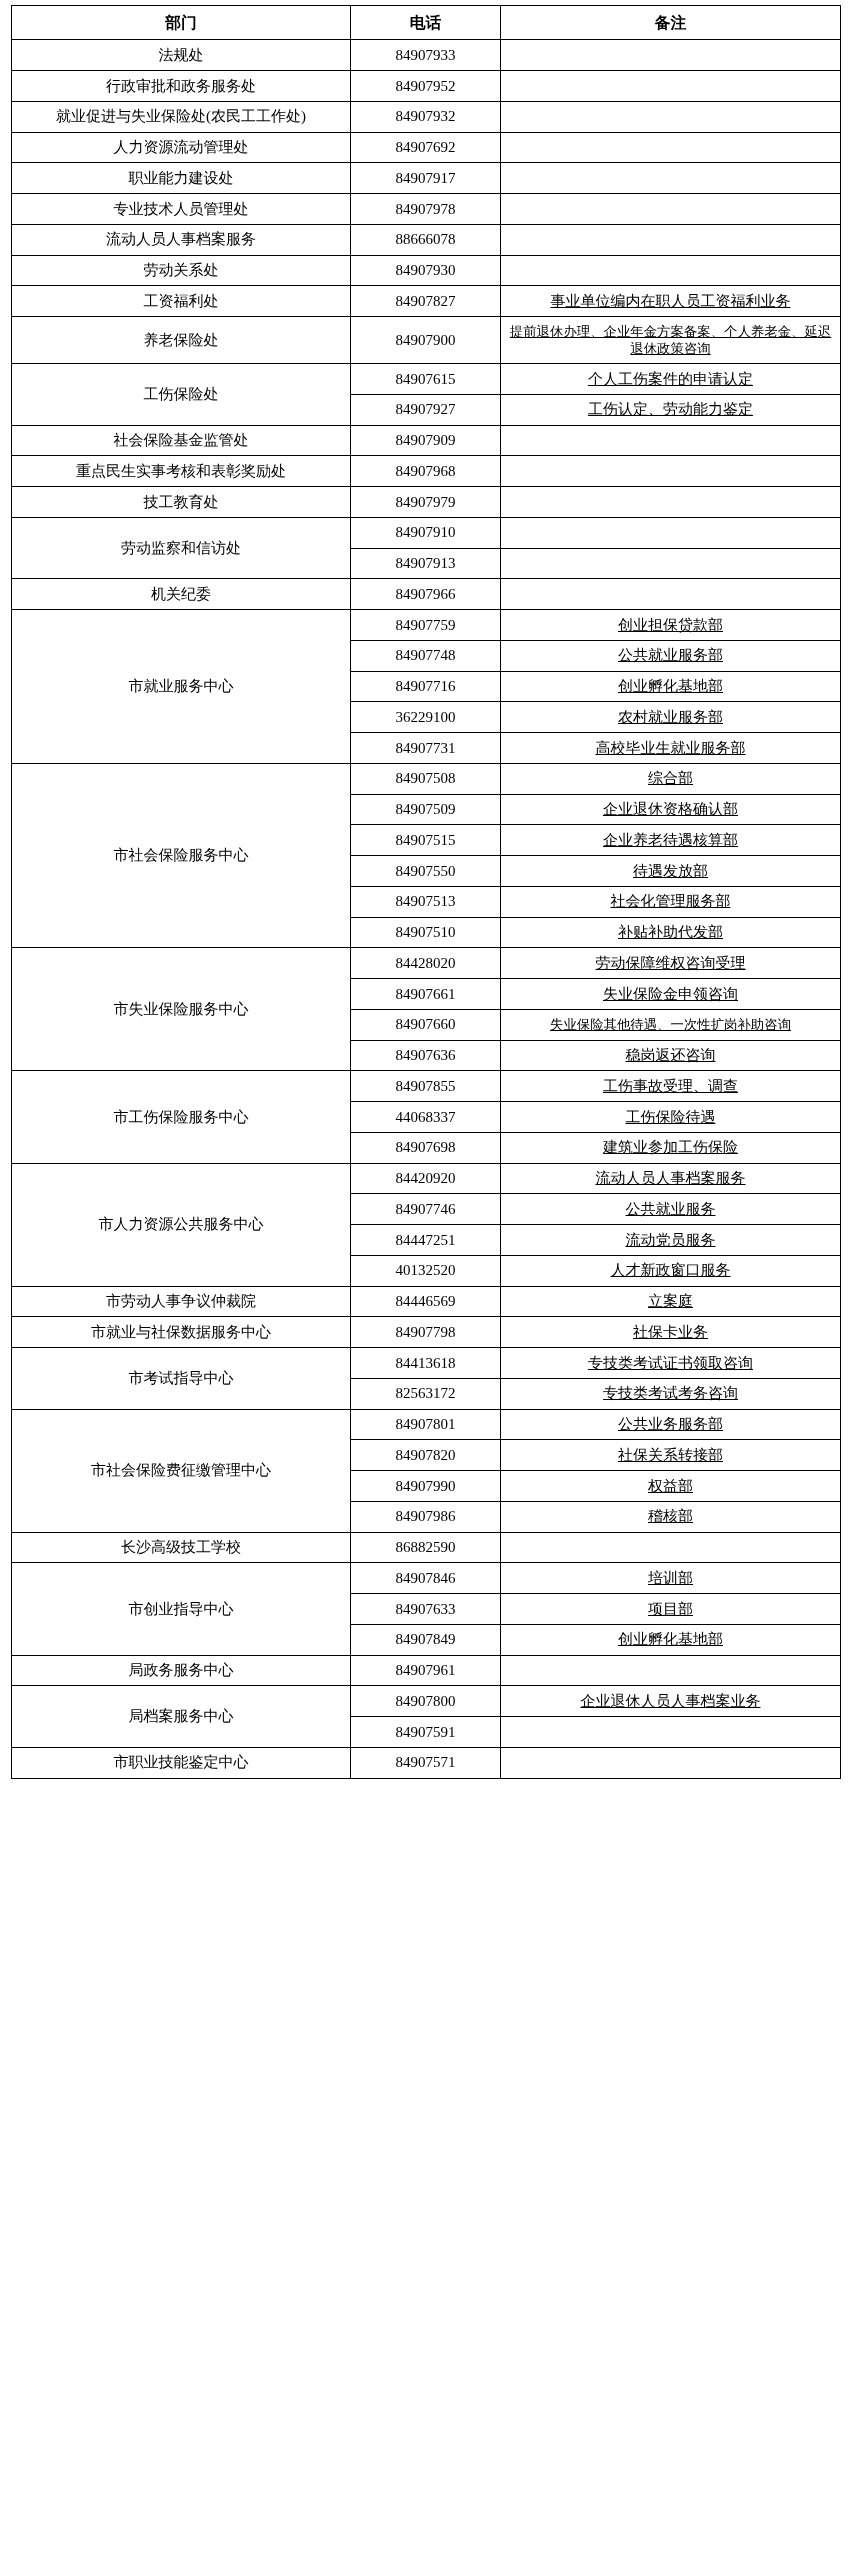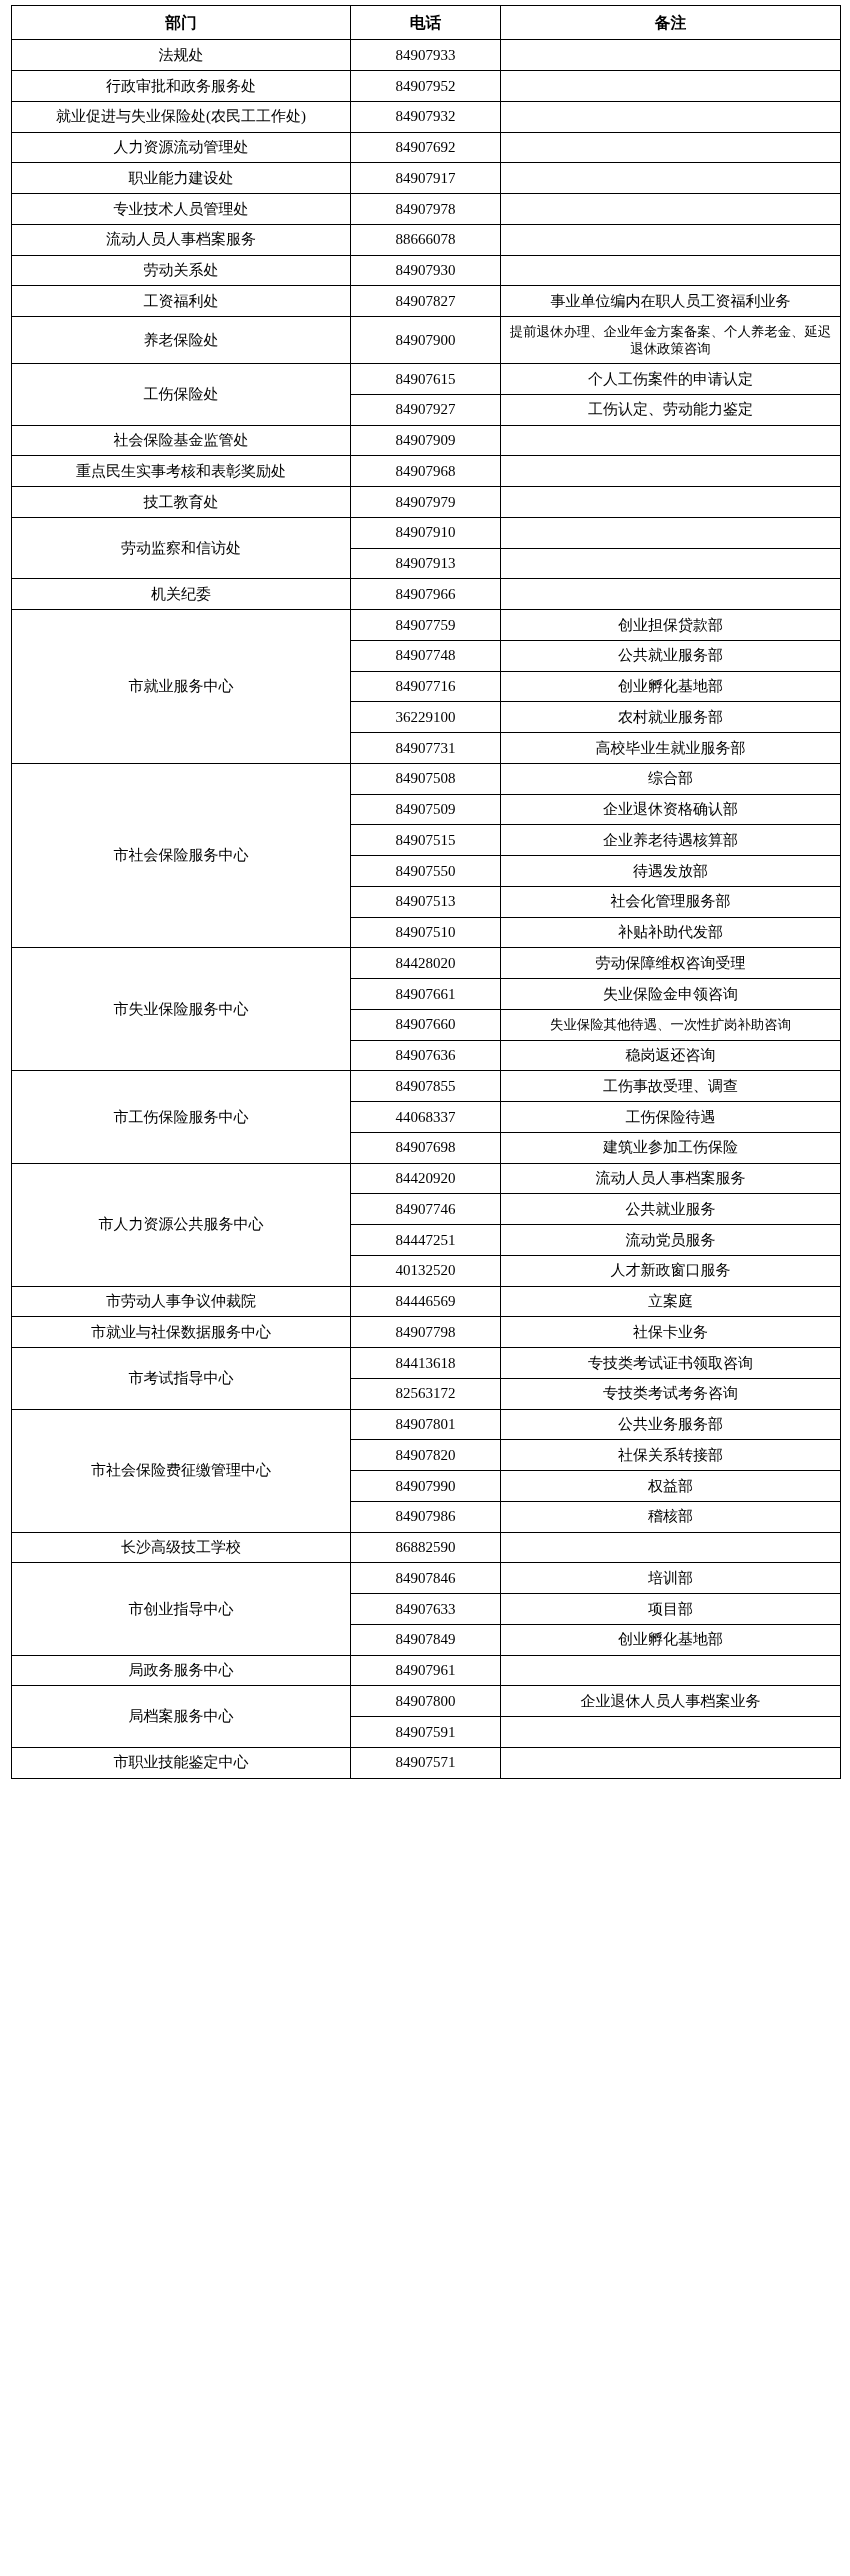--- a/index.html
+++ b/index.html
@@ -35,21 +35,21 @@
   table.phone-table th {
     font-weight: bold;
     font-size: 15.8px;
     padding: 7px 3.2px;
   }
   col.c-dept { width: 339px; }
   col.c-phone { width: 150px; }
   col.c-note { width: 340px; }
   td.dept { font-size: 15px; }
   td.phone { font-size: 15px; font-family: "Liberation Serif", serif; }
-  td.note { font-size: 14px; }
+  td.note { font-size: 14px; text-decoration: underline; }
   td.note.small { font-size: 13.4px; line-height: 1.3; margin-left: 19px; }
   td.empty { }
 </style>
 </head>
 <body>
 
 <div class="page">
   <table class="phone-table">
     <colgroup>
       <col class="c-dept">

